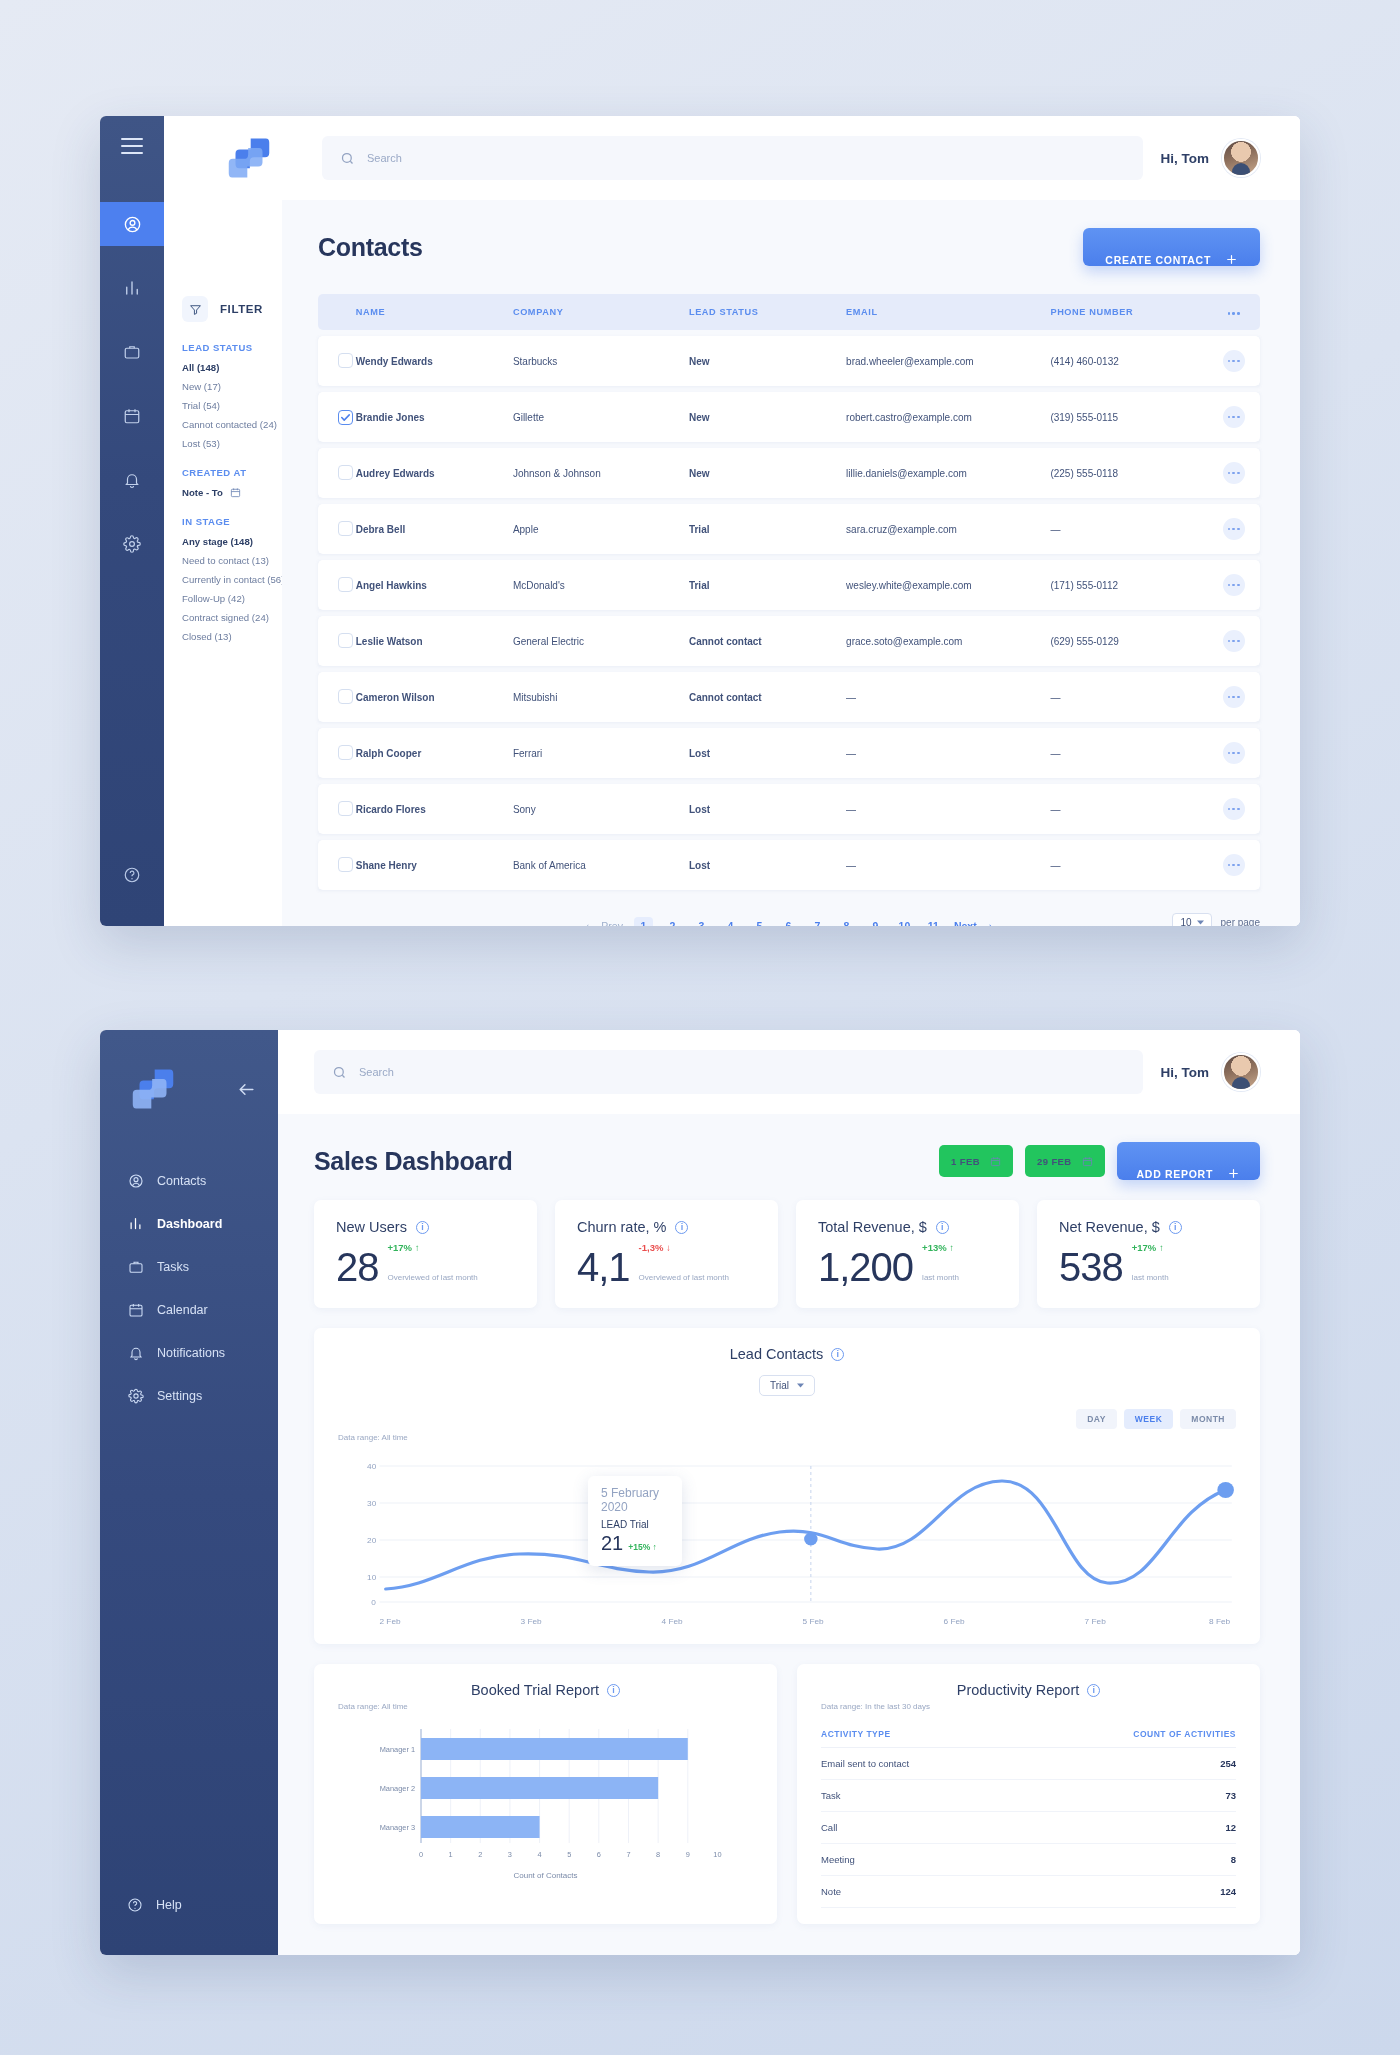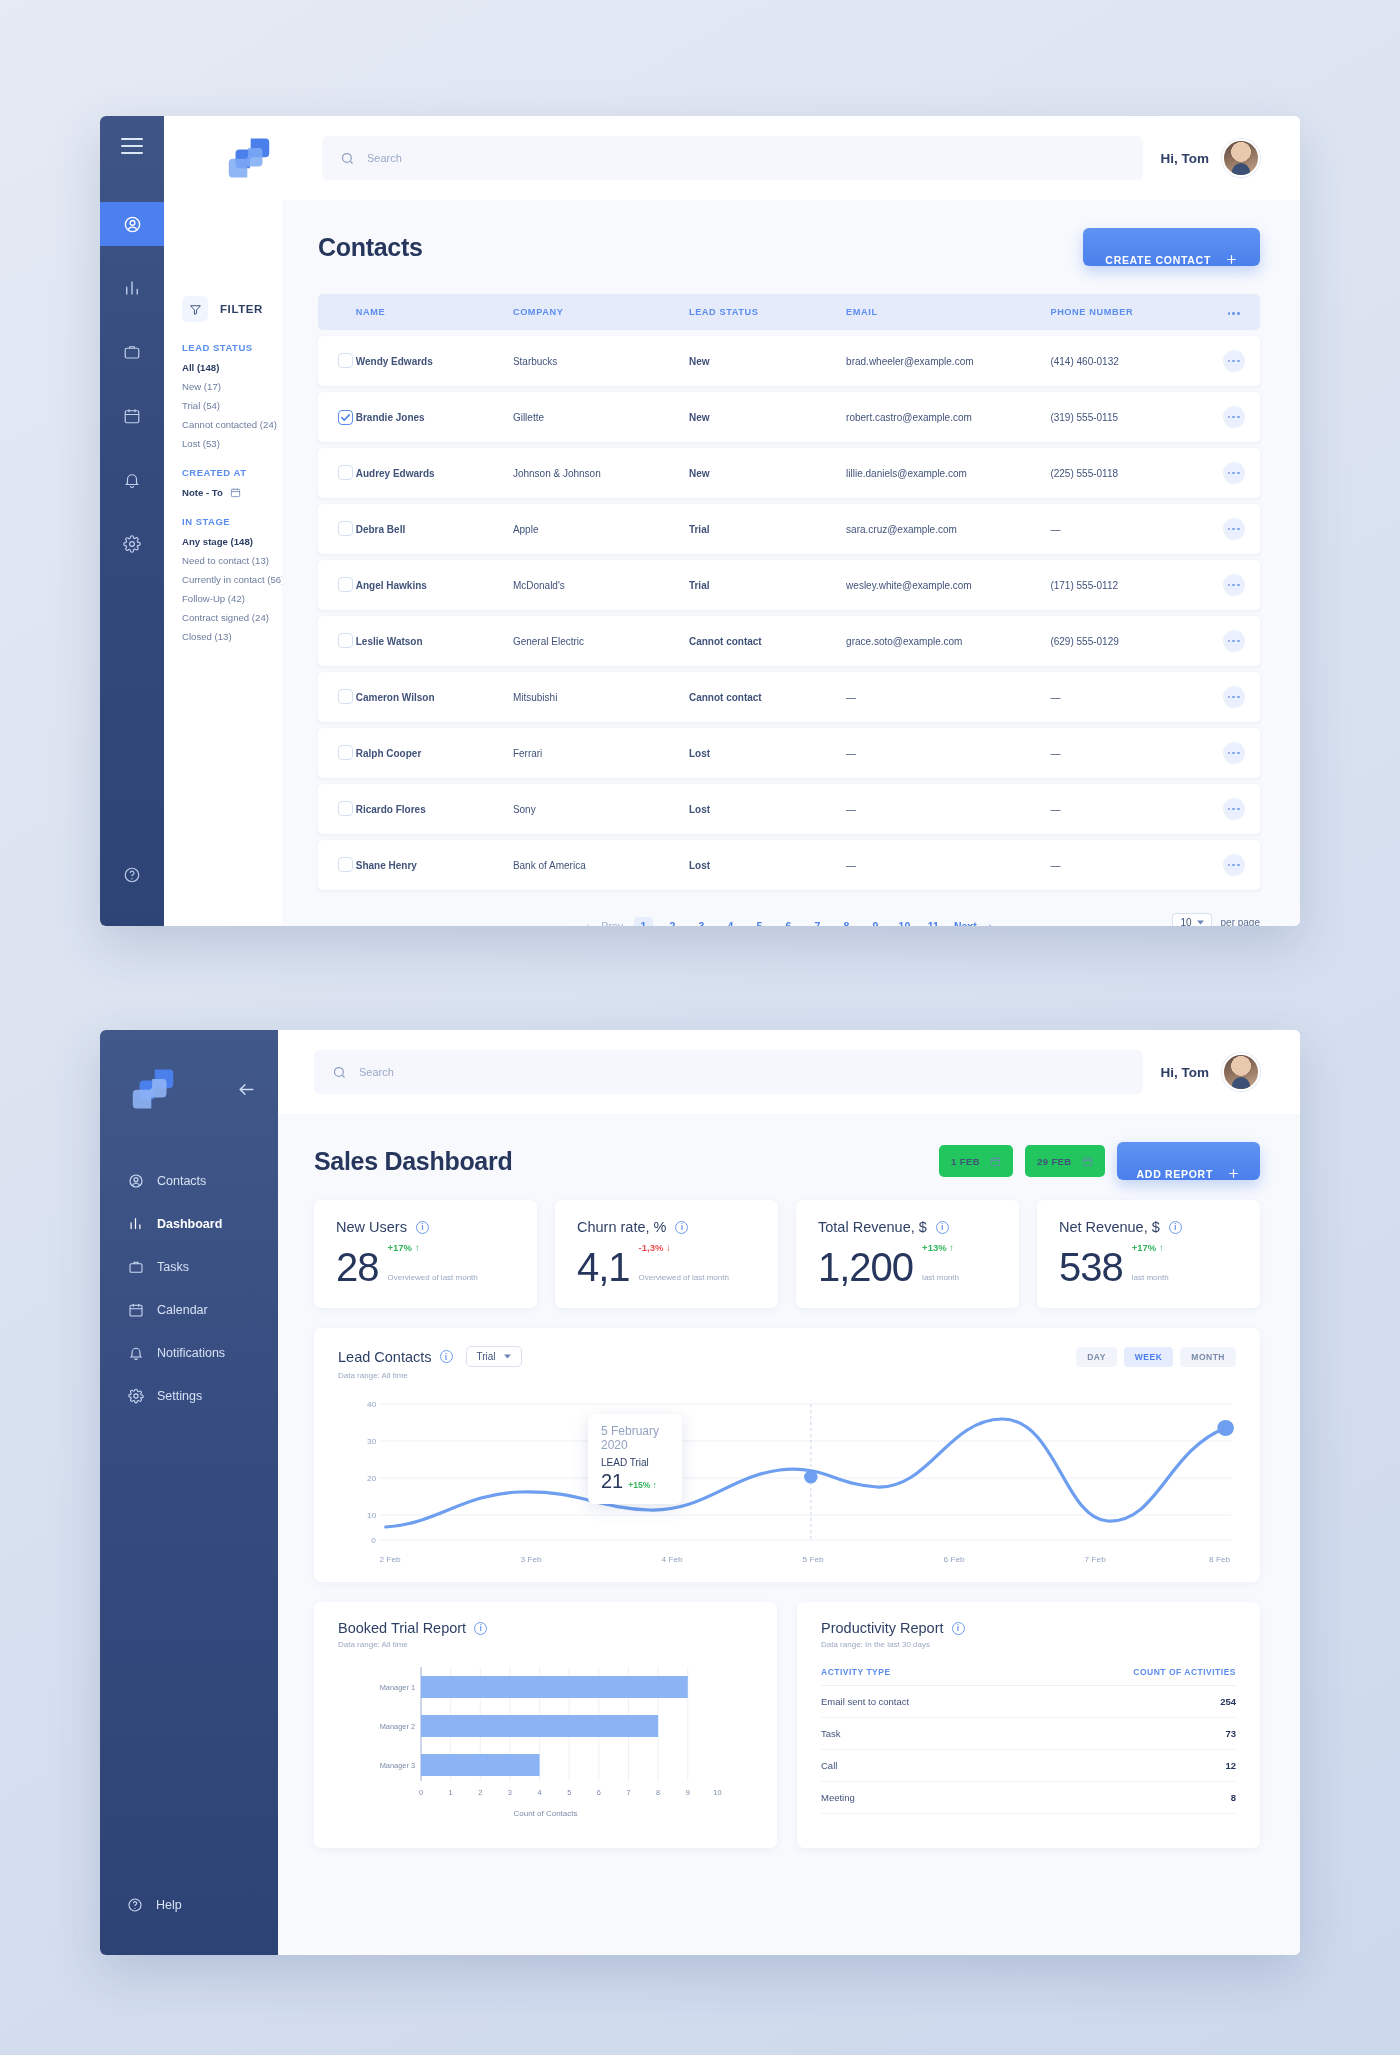--- a/index.html
+++ b/index.html
@@ -144,21 +144,21 @@
   .kpi-row { display:flex; align-items:flex-end; gap:9px;}
   .kpi-v { font-size: 40px; font-weight:400; color:#27365c; line-height:.95; letter-spacing:-1px;}
   .kpi-d { padding-bottom: 4px;}
   .kpi-delta { font-size:9.5px; font-weight:700; }
   .up { color:#33b45c; } .down { color:#ea4f4f; }
   .kpi-sub { font-size:8px; color:#9aa8c3; margin-top:20px;}
   .info-i { width:13px;height:13px;border-radius:50%;border:1.2px solid #6d9af0;color:#6d9af0;font-size:9px;
             display:inline-flex;align-items:center;justify-content:center;font-style:normal;font-weight:700;flex:none;}
 
   .card { background:#fff; border-radius:7px; box-shadow:0 2px 7px rgba(90,115,170,.07); }
-  .card-head { display:flex; align-items:center; gap:13px; padding: 18px 24px 0;}
+  .card-head { display:flex; align-items:center; gap:13px; padding: 18px 24px 0; flex-direction: column;}
   .card-title { font-size:14.5px; color:#2e3f66; display:flex; align-items:center; gap:8px;}
   .chip { border:1px solid #d8e0f0; border-radius:5px; padding:4px 10px; font-size:10px; color:#41527a; display:flex; gap:8px; align-items:center; cursor:pointer;}
   .card-sub { font-size:8px; color:#9aa8c3; padding: 4px 24px 0;}
   .seg { margin-left:auto; display:flex; gap:7px;}
   .seg div { background:#f1f4fb; border-radius:4px; padding:5px 11px; font-size:8.5px; font-weight:700; color:#7b8ba9; letter-spacing:.5px; cursor:pointer;}
   .seg div.on { background:#e4ecfd; color:#4b7fec;}
   .chart-wrap { padding: 10px 24px 14px; position:relative;}
   .bottom-row { display:flex; gap:20px; margin-top: 20px; }
   .bottom-row .card { flex:1; padding-bottom: 16px;}
   .axis-cap { text-align:center; font-size:8px; color:#7b8ba9; margin-top:2px;}
@@ -824,20 +824,24 @@
     <td>73</td>
   </tr>
   <tr>
     <td>Call</td>
     <td>12</td>
   </tr>
   <tr>
     <td>Meeting</td>
     <td>8</td>
   </tr>
+  <tr>
+    <td>Note</td>
+    <td>124</td>
+  </tr>
                 </tbody>
             </table>
           </div>
 
         </div>
       </div>
     </div>
   </div>
 </div>
 

